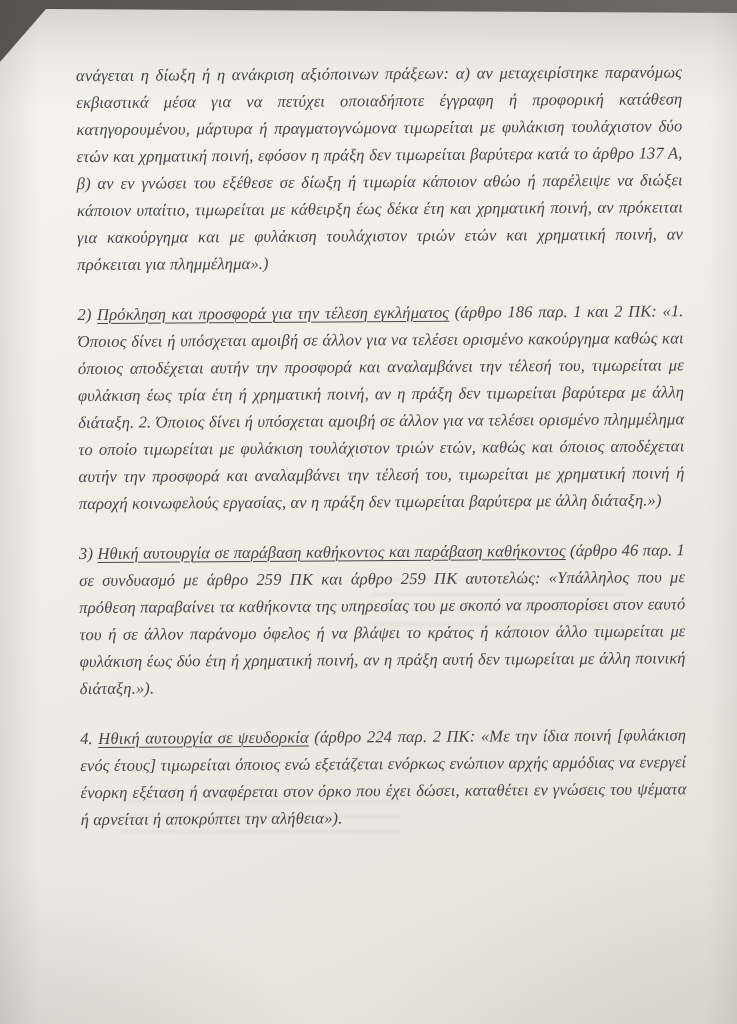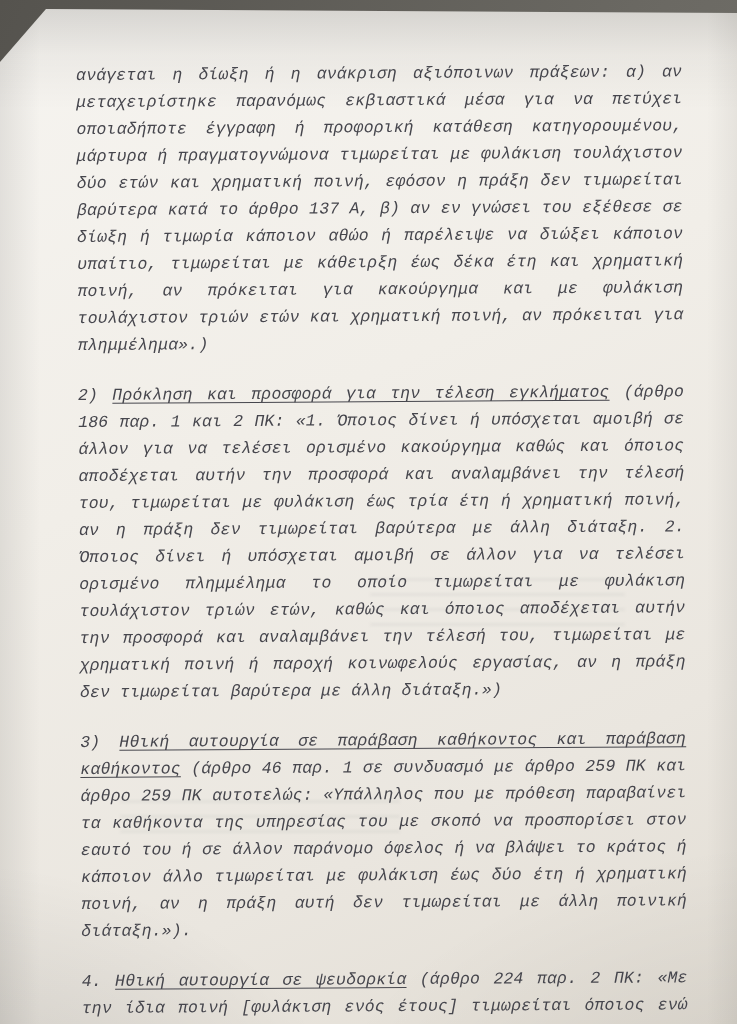--- a/index.html
+++ b/index.html
@@ -6,21 +6,21 @@
     margin: 0;
     padding: 0;
     background: #4a4946;
   }
   .photo {
     position: relative;
     width: 737px;
     height: 1024px;
     overflow: hidden;
     background: linear-gradient(115deg, #55534e 0%, #6b6963 55%, #787670 100%);
-    font-family: Liberation Mono, monospace;
+    font-family: Liberation Serif, serif;
   }
   .paper {
     position: absolute;
     inset: 0;
     background: linear-gradient(155deg, #f6f4f0 0%, #f1eee8 40%, #eae6df 75%, #e2ddd4 100%);
     clip-path: polygon(0px 62px, 46px 9px, 737px 13px, 737px 1024px, 0px 1024px);
   }
   .shade {
     position: absolute;
     inset: 0;

